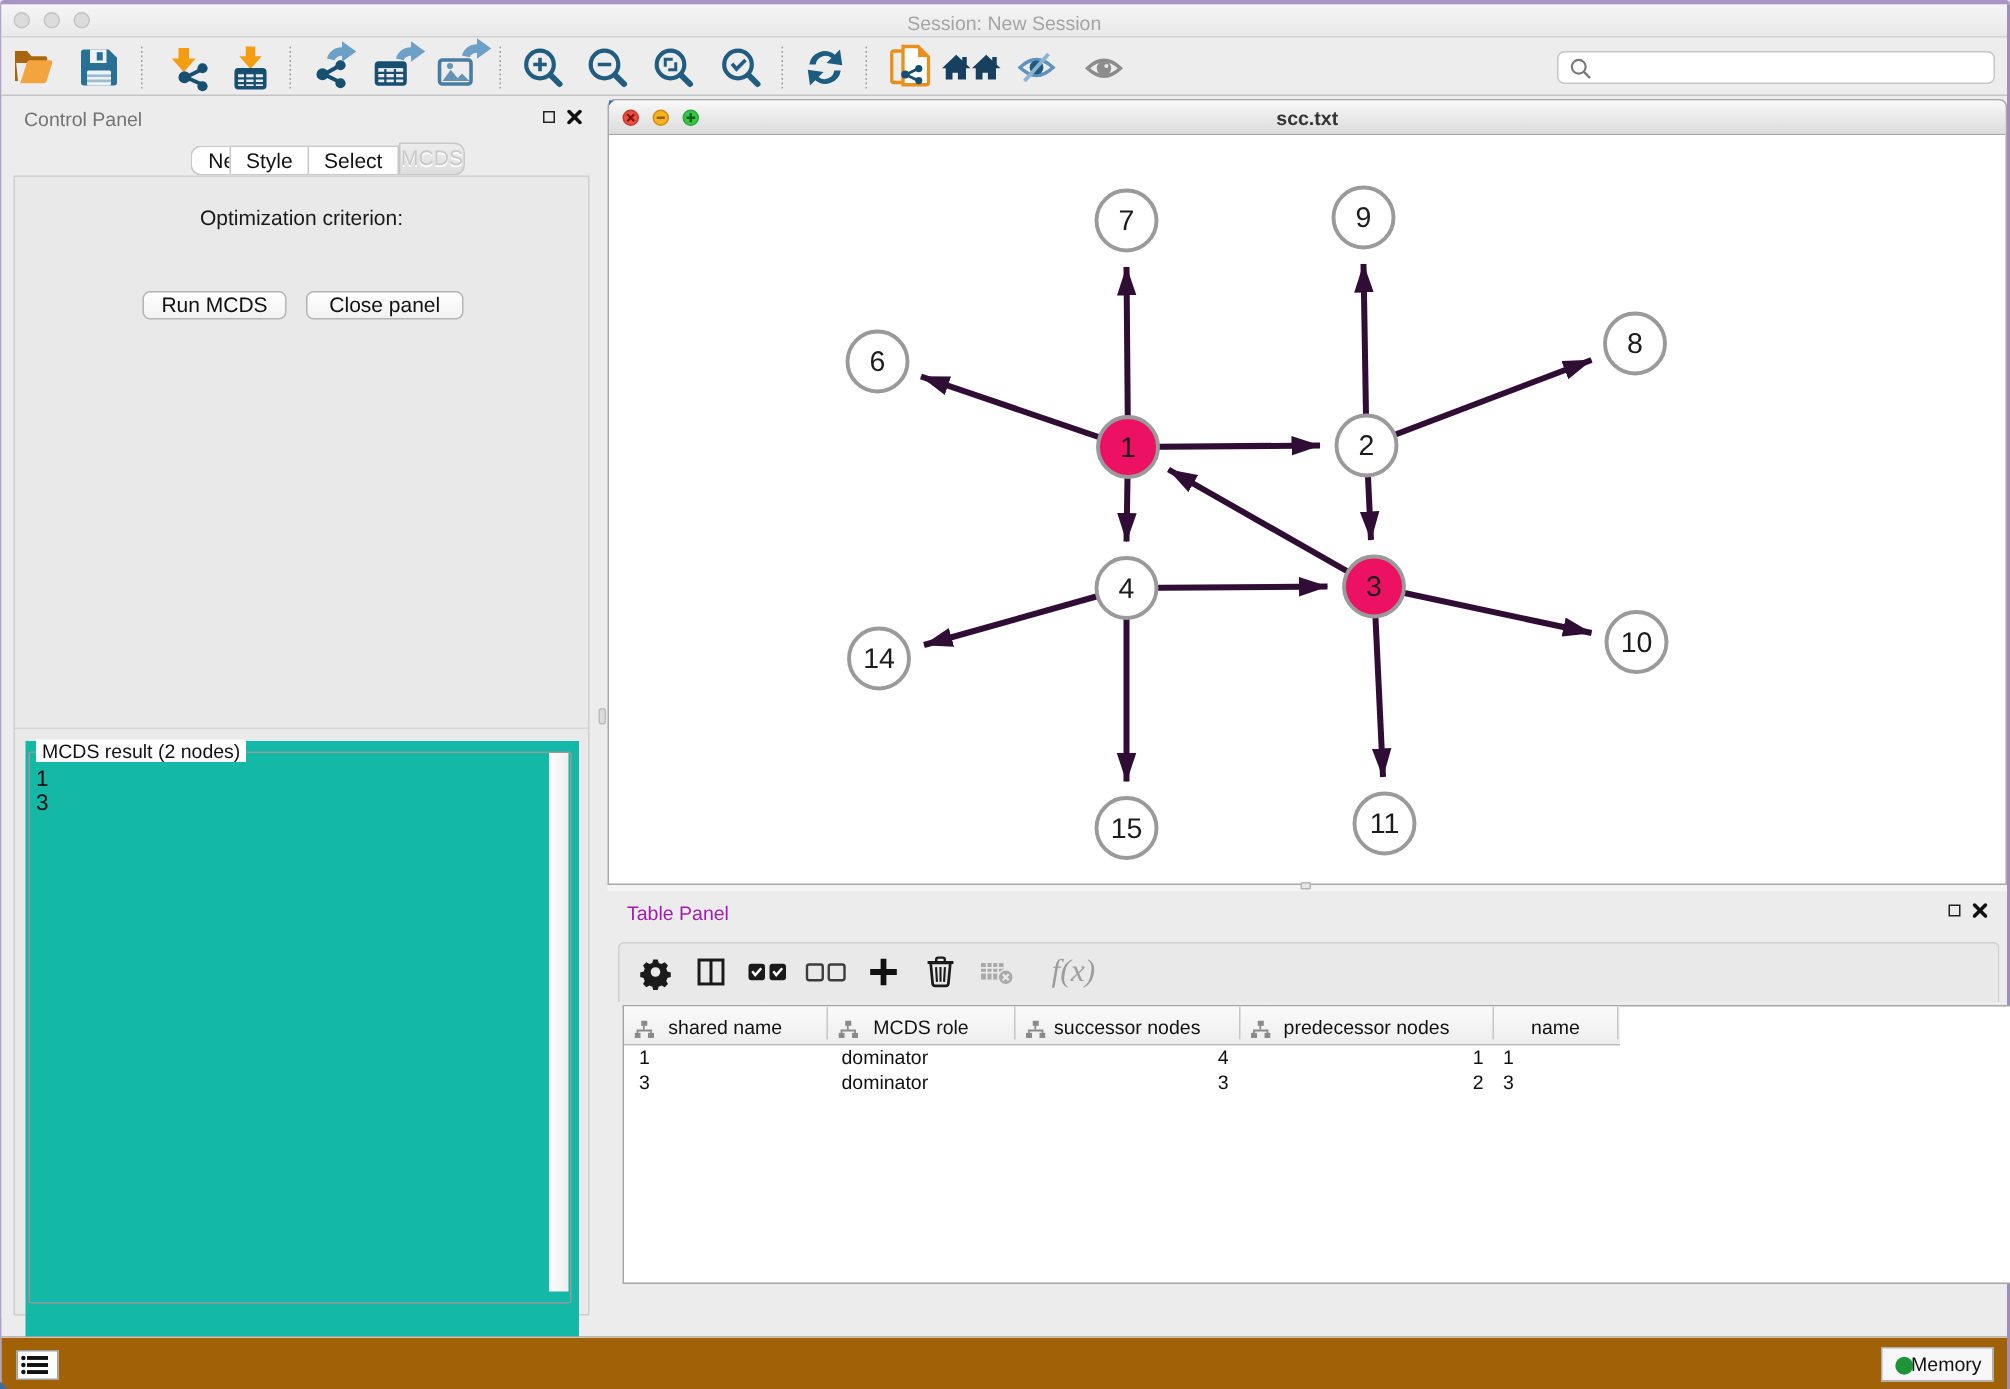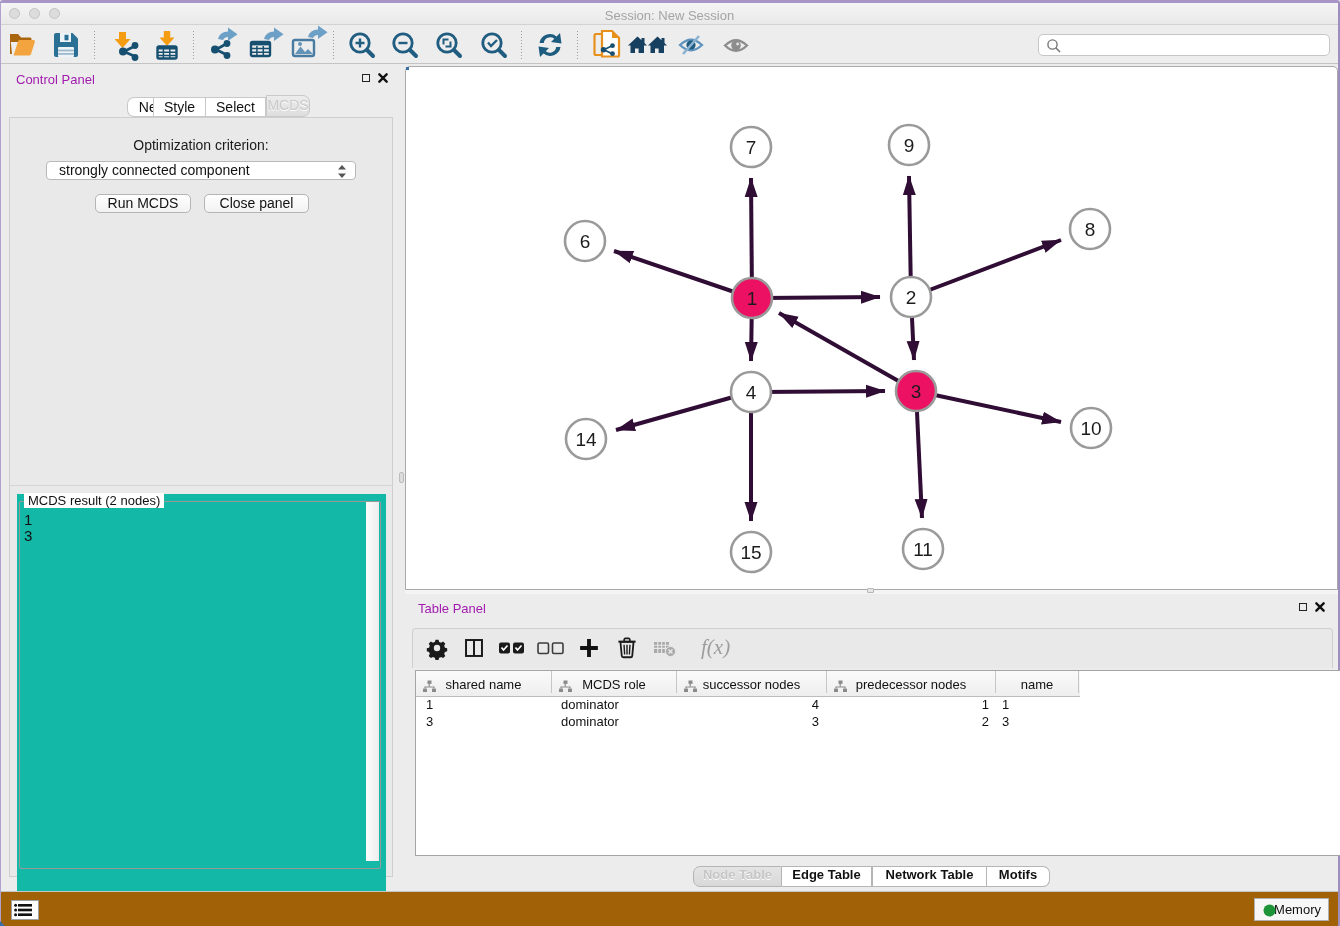--- a/index.html
+++ b/index.html
@@ -11,21 +11,21 @@
 #frame-left { left:0; top:3px; width:1px; height:923px; background:#b1a1ce; }
 #frame-right { left:1338px; top:3px; width:2px; height:923px; background:#a08dc0; }
 #titlebar { left:1px; top:3px; width:1337px; height:21px; background:linear-gradient(#f5f5f5,#e9e9e9); }
 #titlebar .tl { position:absolute; top:5px; width:11px; height:11px; border-radius:50%; background:#dcdcdc; border:1px solid #c3c3c3; }
 #title-text { width:100%; text-align:center; top:5px; font-size:13px; color:#a4a4a4; }
 #toolbar { left:1px; top:24px; width:1337px; height:40px; background:#ededed; border-top:1px solid #d2d2d2; border-bottom:1px solid #c4c4c4; }
 .tsep { position:absolute; top:6px; height:28px; width:1px; background-image:linear-gradient(#9a9a9a 33%, rgba(0,0,0,0) 0%); background-size:1px 3px; }
 #searchbox { left:1037px; top:9px; width:292px; height:22px; background:#fff; border:1px solid #c6c6c6; border-radius:5px; }
 
 #leftpanel { left:1px; top:65px; width:398px; height:813px; background:#ececec; }
-#lp-title { left:15px; top:7px; font-size:13px; color:#a21caf; }
+#lp-title { left:15px; top:7px; font-size:13px; color:#737373; }
 #lp-content { left:8px; top:52px; width:384px; height:760px; background:#e9e9e9; border:1px solid #cfcfcf; }
 .tabseg { position:absolute; top:0; height:20px; background:#fff; border:1px solid #c8c8c8; font-size:14px; text-align:center; line-height:19px; color:#111; }
 #optlabel { left:0; top:19px; width:100%; text-align:center; font-size:14px; color:#1a1a1a; }
 #dropdown { left:36px; top:43px; width:310px; height:19px; background:#fff; border:1px solid #b9b9b9; border-radius:4px; font-size:14px; line-height:17px; padding-left:12px; color:#111; }
 .btn { position:absolute; height:19px; background:linear-gradient(#ffffff,#f2f2f2); border:1px solid #b5b5b5; border-radius:5px; font-size:14px; text-align:center; line-height:17px; color:#111; }
 #groupbox { left:7px; top:376px; width:369px; height:459px; background:#14b8a6; }
 #groupline { left:2px; top:7px; width:362px; height:368px; border:1px solid #999; border-radius:2px; }
 #grouplabel { left:7px; top:-1px; background:#fff; padding:0 4px; font-size:13px; color:#111; }
 #resultbox { left:3px; top:9px; width:360px; height:364px; font-size:15px; color:#111; }
 
@@ -202,43 +202,56 @@
   <div class="abs" style="left:361px;top:9px;width:8px;height:8px;border:1px solid #222;"></div>
   <svg class="abs" style="left:377px;top:8px;" width="10" height="10" viewBox="0 0 11 11">
       <path d="M1.5 1.5 L9.5 9.5 M9.5 1.5 L1.5 9.5" stroke="#111" stroke-width="2.6" stroke-linecap="round"></path>
     </svg>
   <div class="tabseg" style="left:78px;width:74px;border-radius:7px 0 0 7px;border-right:none;top:32px;margin-left:48px;">Network</div>
   <div class="tabseg" style="left:152px;width:53px;top:32px;">Style</div>
   <div class="tabseg" style="left:205px;width:60px;border-left:none;top:32px;">Select</div>
   <div class="tabseg" style="left:265px;width:44px;border-radius:0 7px 7px 0;top:30px;height:22px;background:linear-gradient(#ececec,#dedede);color:#c9c9c9;text-shadow:0 1px 0 #ffffff;">MCDS</div>
   <div id="lp-content" class="abs">
     <div id="optlabel" class="abs">Optimization criterion:</div>
-    <div id="dropdown" class="abs">strongly connected component
-      <svg class="abs" style="right:8px;top:3px;" width="10" height="13" viewBox="0 0 10 13">
-          <path d="M5 0 L9 4.5 H1 Z M5 13 L1 8.5 H9 Z" fill="#555"></path>
-        </svg>
-    </div>
     <div class="btn" style="left:85px;top:76px;width:96px;">Run MCDS</div>
     <div class="btn" style="left:194px;top:76px;width:105px;">Close panel</div>
     <div class="abs" style="left:0px;top:367px;width:382px;height:1px;background:#d5d5d5;"></div>
     <div id="groupbox" class="abs">
       <div id="groupline" class="abs"></div>
       <div id="grouplabel" class="abs">MCDS result (2 nodes)</div>
       <div id="resultbox" class="abs">
         <div class="abs" style="left:4px;top:8px;">1</div>
         <div class="abs" style="left:4px;top:24px;">3</div>
       </div>
       <div class="abs" style="left:349px;top:8px;width:13px;height:359px;background:linear-gradient(90deg,#fdfdfd,#ededed);"></div>
     </div>
   </div>
 </div>
 <div class="abs" style="left:399px;top:472px;width:5px;height:11px;background:#dcdcdc;border:1px solid #bdbdbd;border-radius:2px;"></div>
 
 <div id="sccwin" class="abs">
   <div class="abs" style="left:0;top:0;width:3px;height:3px;background:#3a6ea5;"></div>
+  <div id="scc-titlebar" class="abs">
+    <div class="wbtn" style="left:9px;background:#ee4e41;border:1px solid #c33a30;">
+        <svg width="9" height="9" viewBox="0 0 9 9" style="position:absolute;left:0;top:0;">
+          <path d="M2.2,2.2 L6.8,6.8 M6.8,2.2 L2.2,6.8" stroke="#7e140c" stroke-width="1.5"></path>
+        </svg>
+      </div>
+    <div class="wbtn" style="left:29px;background:#f6b31b;border:1px solid #cf8f17;">
+        <svg width="9" height="9" viewBox="0 0 9 9" style="position:absolute;left:0;top:0;">
+          <path d="M1.8,4.5 h5.4" stroke="#945e00" stroke-width="1.6"></path>
+        </svg>
+      </div>
+    <div class="wbtn" style="left:49px;background:#39c749;border:1px solid #28a738;">
+        <svg width="9" height="9" viewBox="0 0 9 9" style="position:absolute;left:0;top:0;">
+          <path d="M4.5,1.5 v6 M1.5,4.5 h6" stroke="#10611c" stroke-width="1.6"></path>
+        </svg>
+      </div>
+    <div id="scc-title" class="abs">scc.txt</div>
+  </div>
   <svg id="graph" class="abs" style="left:5px;top:23px;" width="926" height="500" viewBox="0 0 926 500">
     <defs>
       <marker id="arr" markerUnits="userSpaceOnUse" markerWidth="21" markerHeight="14" refX="19" refY="7" orient="auto">
         <path d="M0,0.5 L19.5,7 L0,13.5 Z" fill="#300d34"></path>
       </marker>
     </defs>
     <g stroke="#300d34" stroke-width="4" marker-end="url(#arr)">
       <line x1="341" y1="208" x2="340" y2="88"></line>
       <line x1="341" y1="208" x2="203" y2="161"></line>
       <line x1="341" y1="208" x2="469" y2="207"></line>
@@ -386,26 +399,20 @@
       <div class="cell" style="left:586px;">1</div>
     </div>
     <div class="row" style="top:42px;">
       <div class="cell" style="left:10px;">3</div>
       <div class="cell" style="left:145px;">dominator</div>
       <div class="cell" style="left:261px;width:142px;text-align:right;">3</div>
       <div class="cell" style="left:411px;width:162px;text-align:right;">2</div>
       <div class="cell" style="left:586px;">3</div>
     </div>
   </div>
-  <div id="tp-tabs" class="abs">
-    <div class="btab" style="left:283px;width:89px;border-radius:7px 0 0 7px;background:linear-gradient(#e4e4e4,#d8d8d8);color:#c6c6c6;text-shadow:0 1px 0 #fff;">Node Table</div>
-    <div class="btab" style="left:372px;width:90px;border-left:none;">Edge Table</div>
-    <div class="btab" style="left:462px;width:115px;">Network Table</div>
-    <div class="btab" style="left:577px;width:63px;border-radius:0 7px 7px 0;border-left:none;">Motifs</div>
-  </div>
 </div>
 
 <div id="statusbar" class="abs">
   <div id="listbtn" class="abs">
     <svg width="26" height="18" viewBox="0 0 26 18">
         <g fill="#111">
           <rect x="6" y="3" width="14" height="2.6"></rect>
           <rect x="6" y="7.7" width="14" height="2.6"></rect>
           <rect x="6" y="12.4" width="14" height="2.6"></rect>
           <circle cx="3.6" cy="4.3" r="1.5"></circle>

